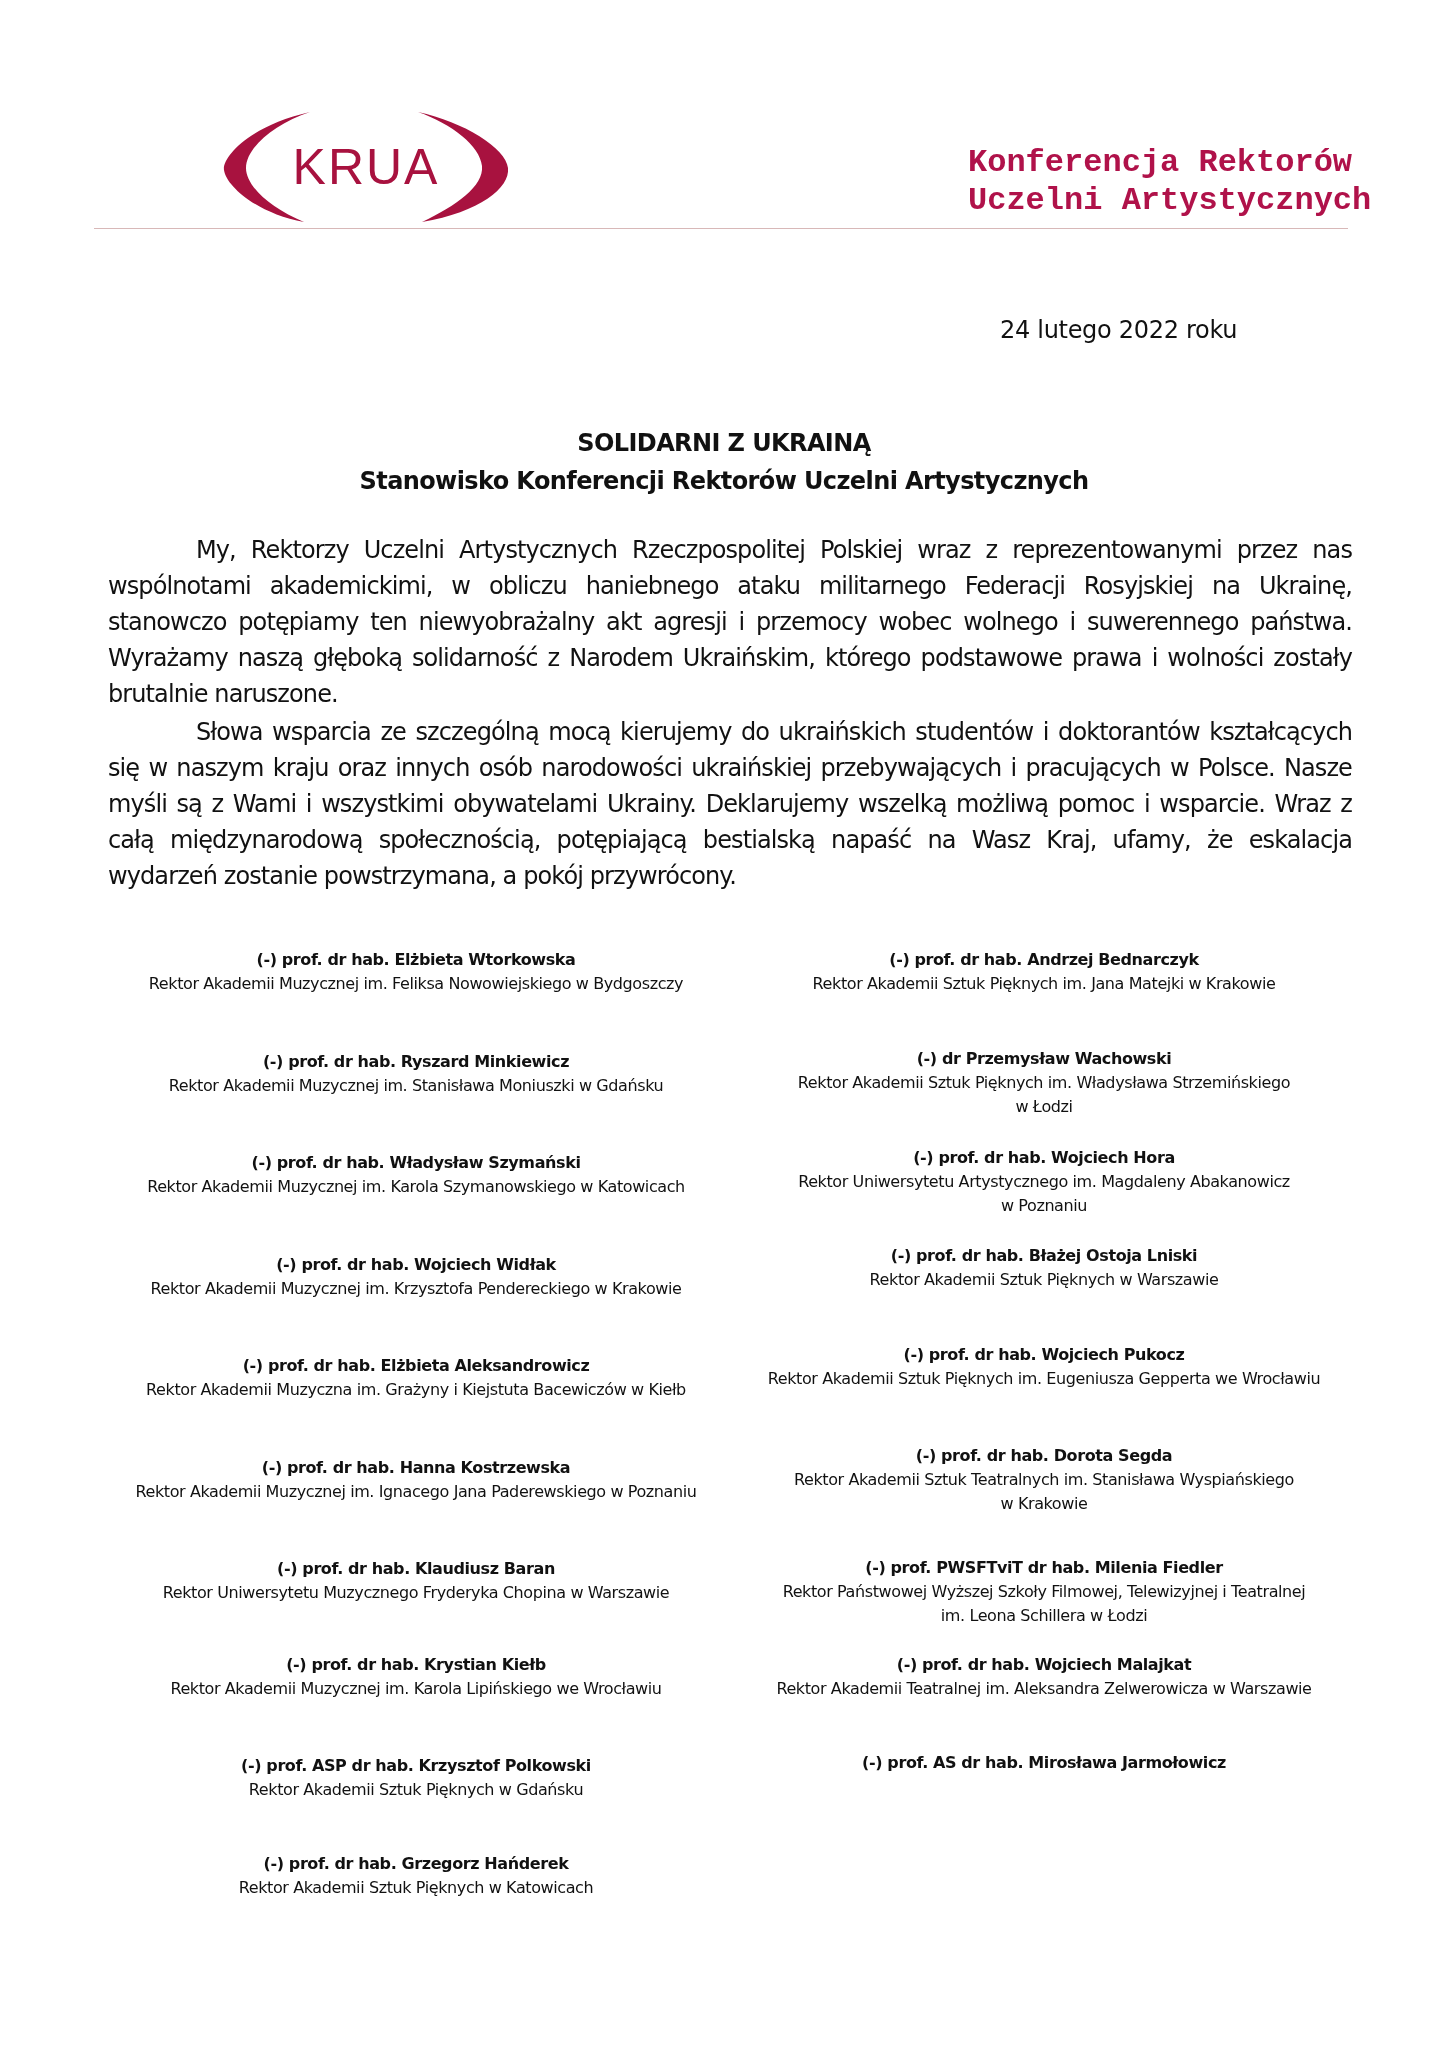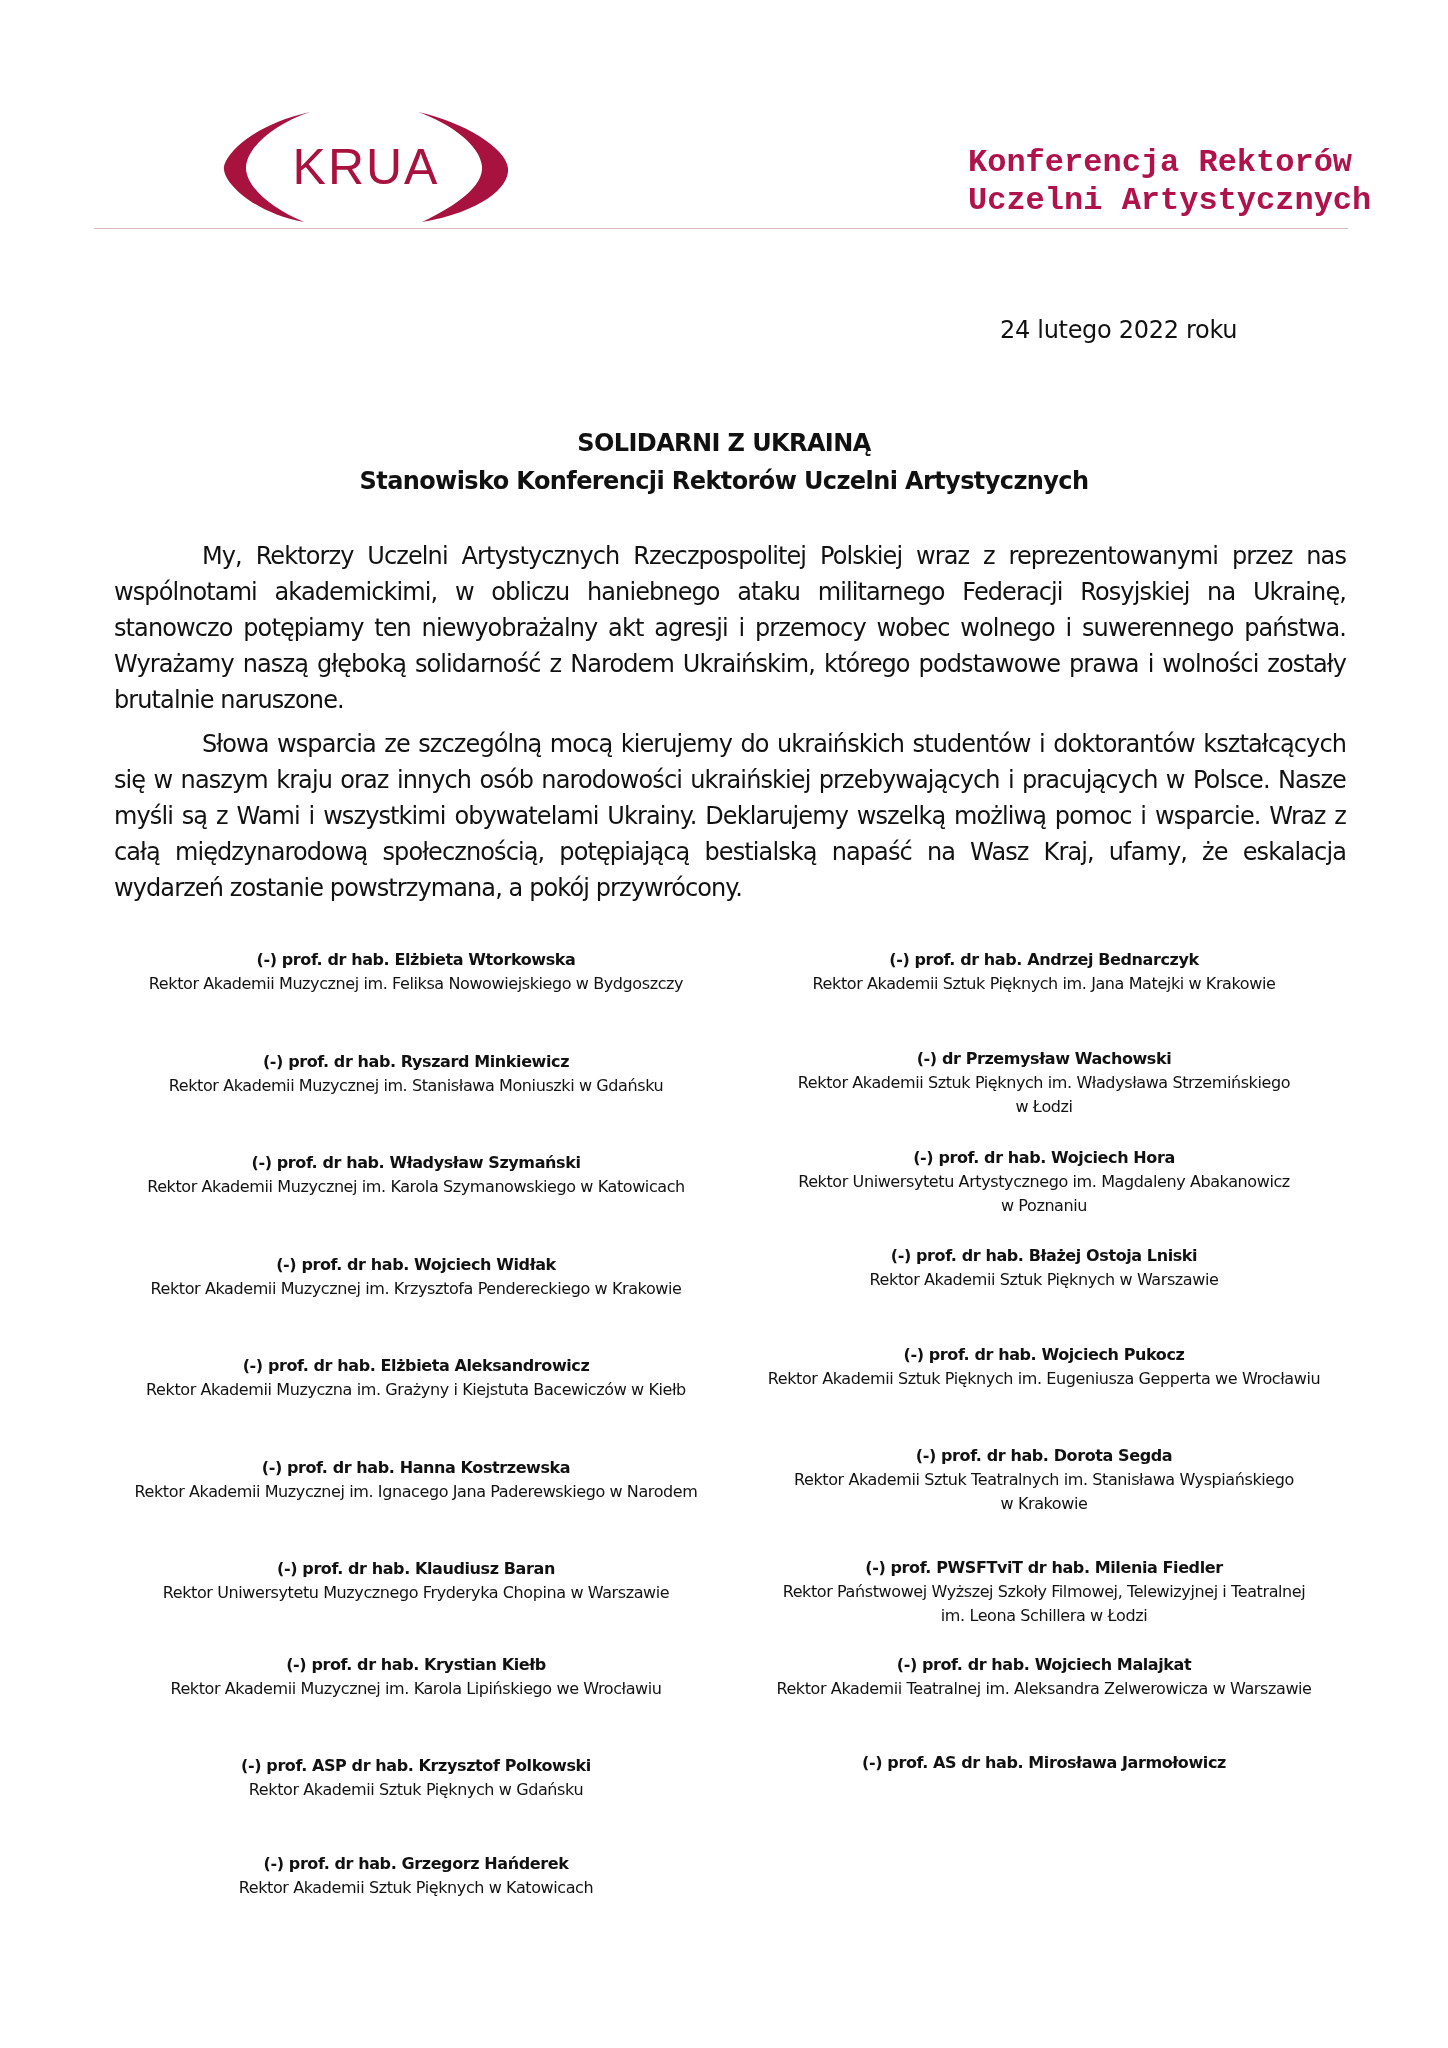--- a/index.html
+++ b/index.html
@@ -72,21 +72,21 @@
       top: 530px;
       width: 1248px;
       font-family: "DejaVu Sans", sans-serif;
       font-size: 24px;
       line-height: 36px;
       letter-spacing: -0.9px;
       text-align: justify;
       color: #111;
     }
     .body-text p {
-      margin: 8px;
+      margin: 2px;
       text-indent: 88px;
     }
     .sig {
       position: absolute;
       width: 640px;
       text-align: center;
       font-family: "DejaVu Sans", sans-serif;
       font-size: 16px;
       line-height: 24px;
       color: #111;
@@ -145,21 +145,21 @@
 <div class="sig col-left" style="top:1253px">
   <div class="sig-name">(-) prof. dr hab. Wojciech Widłak</div>
   <div>Rektor Akademii Muzycznej im. Krzysztofa Pendereckiego w Krakowie</div>
 </div>
 <div class="sig col-left" style="top:1354px">
   <div class="sig-name">(-) prof. dr hab. Elżbieta Aleksandrowicz</div>
   <div>Rektor Akademii Muzyczna im. Grażyny i Kiejstuta Bacewiczów w Kiełb</div>
 </div>
 <div class="sig col-left" style="top:1456px">
   <div class="sig-name">(-) prof. dr hab. Hanna Kostrzewska</div>
-  <div>Rektor Akademii Muzycznej im. Ignacego Jana Paderewskiego w Narodem</div>
+  <div>Rektor Akademii Muzycznej im. Ignacego Jana Paderewskiego w Poznaniu</div>
 </div>
 <div class="sig col-left" style="top:1557px">
   <div class="sig-name">(-) prof. dr hab. Klaudiusz Baran</div>
   <div>Rektor Uniwersytetu Muzycznego Fryderyka Chopina w Warszawie</div>
 </div>
 <div class="sig col-left" style="top:1653px">
   <div class="sig-name">(-) prof. dr hab. Krystian Kiełb</div>
   <div>Rektor Akademii Muzycznej im. Karola Lipińskiego we Wrocławiu</div>
 </div>
 <div class="sig col-left" style="top:1754px">

